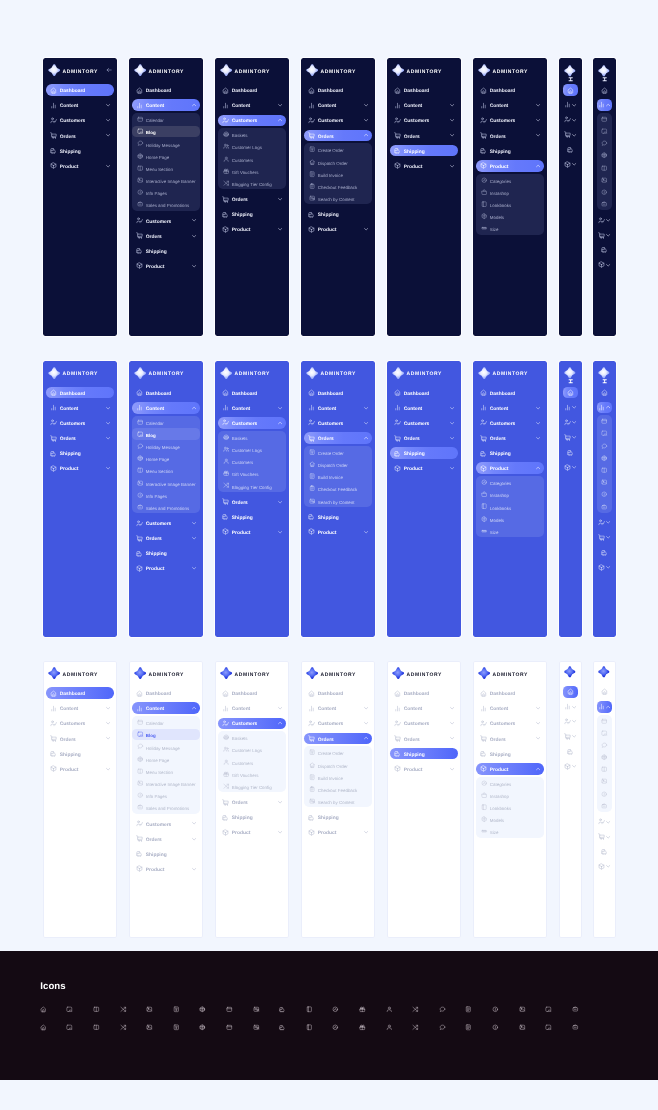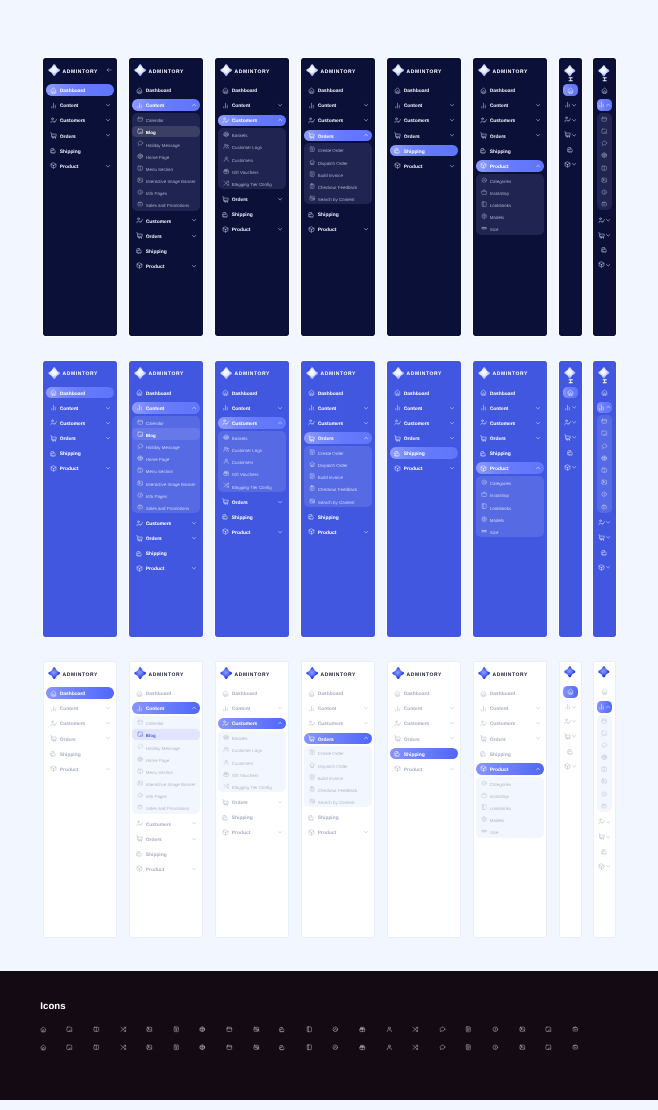--- a/index.html
+++ b/index.html
@@ -2351,21 +2351,21 @@
         <div class="item">
           <svg class="itemicon" viewBox="0 0 24 24">
             <use href="#i-box-icon"></use>
           </svg>
           <svg class="chev" viewBox="0 0 24 24">
             <use href="#i-chevron-down-icon"></use>
           </svg>
         </div>
       </div>
     </div>
-<div class="iconsec" style="top:971px;height:129px;">
+<div class="iconsec" style="top:951px;height:129px;">
 <div class="title" style="position:absolute;left:40.2px;top:31.4px;">Icons</div>
 <span class="gicon" style="left:39.80px;top:54.50px;">
         <svg class="" viewBox="0 0 24 24" width="6.6" height="6.6">
           <use href="#i-home-icon"></use>
         </svg>
       </span>
 <span class="gicon" style="left:66.40px;top:54.50px;">
         <svg class="" viewBox="0 0 24 24" width="6.6" height="6.6">
           <use href="#i-blog-icon"></use>
         </svg>

